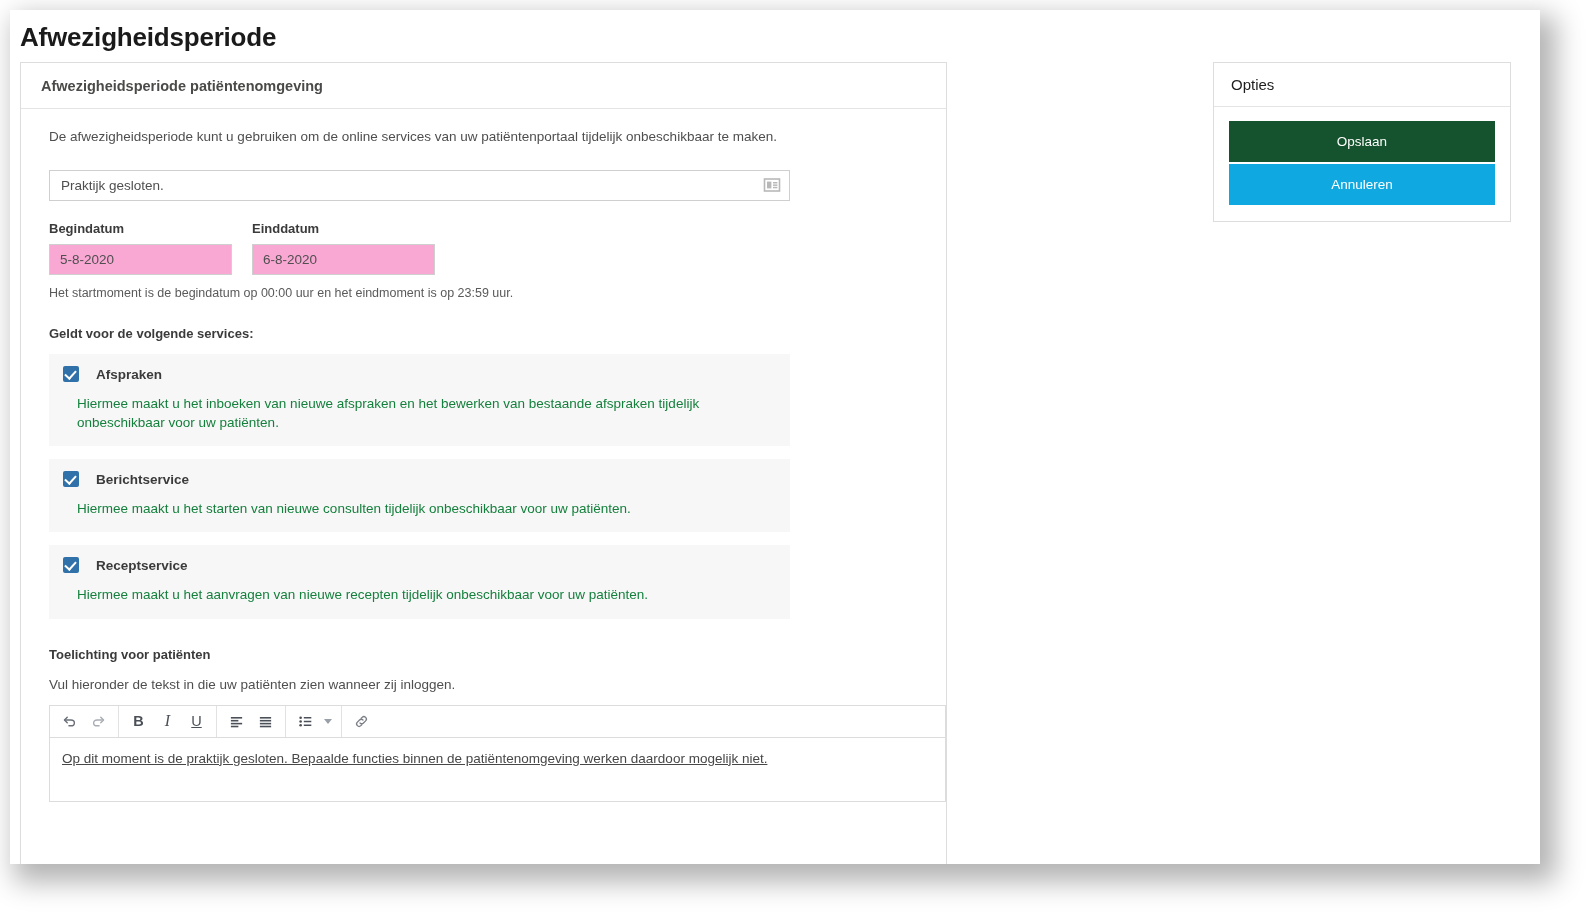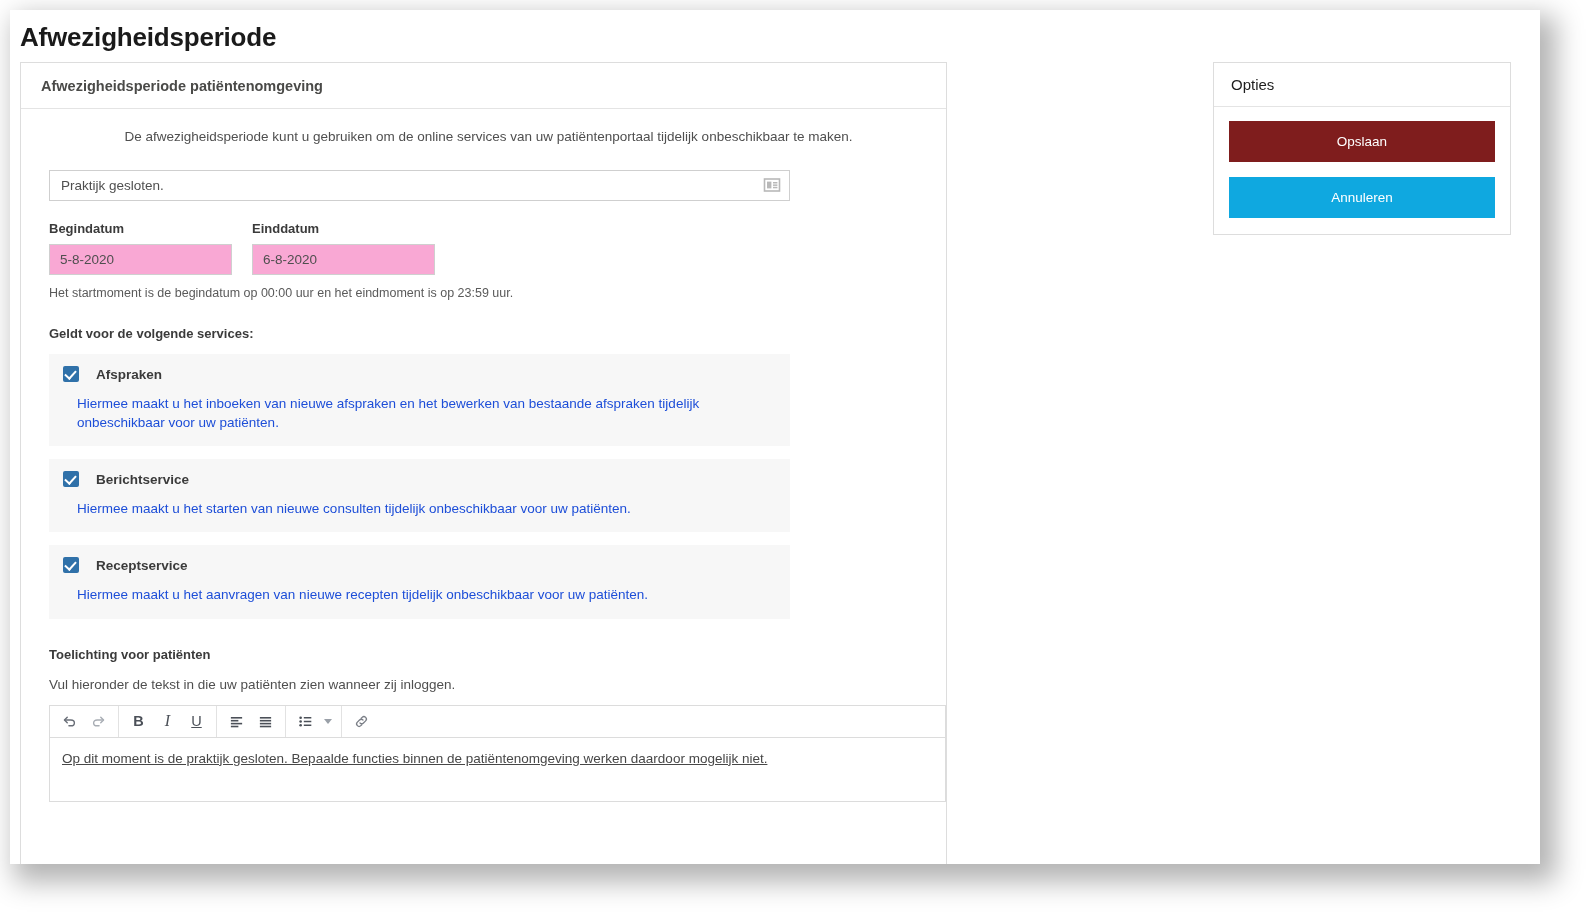--- a/index.html
+++ b/index.html
@@ -67,21 +67,20 @@
     color: #4a4a48;
   }
   .panel-main-body {
     padding: 20px 18px 0 18px;
   }
 
   .intro-text {
     font-size: 13.5px;
     color: #4f4f4f;
     margin: 0 0 26px 10px;
-    text-align: center;
   }
 
   .field-label {
     font-size: 13px;
     font-weight: bold;
     color: #3b3b3b;
     margin: 0 0 8px 10px;
   }
 
   .title-input-wrap {
@@ -169,21 +168,21 @@
     transform: rotate(42deg);
   }
   .service-name {
     font-size: 13.5px;
     font-weight: bold;
     color: #3b3b3b;
     margin-left: 17px;
   }
   .service-desc {
     font-size: 13.5px;
-    color: #1d4ed8;
+    color: #15803d;
     margin: 12px 0 0 14px;
     line-height: 1.42;
     max-width: 650px;
   }
 
   .editor-label {
     font-size: 13px;
     font-weight: bold;
     color: #3b3b3b;
     margin: 28px 0 0 10px;
@@ -276,21 +275,21 @@
     border: none;
     color: #ffffff;
     font-family: "Liberation Sans", sans-serif;
     font-size: 13.5px;
     cursor: pointer;
     border-radius: 0;
     line-height: 41px;
     padding: 0;
     text-align: center;
   }
-  .btn-save { background: #7f1d1d; margin-bottom: 15px; }
+  .btn-save { background: #14532d; margin-bottom: 2px; }
   .btn-cancel { background: #0fa8e0; }
 </style>
 </head>
 <body>
 
 <div id="viewport">
   <div class="page-shadow"></div>
 
   <div class="page">
 

